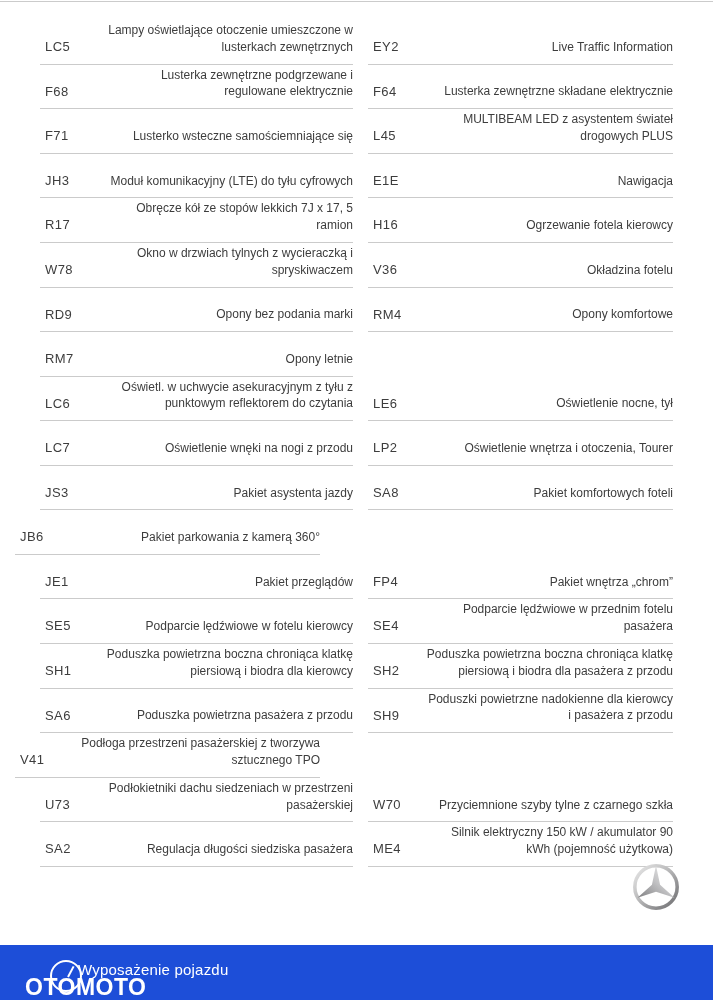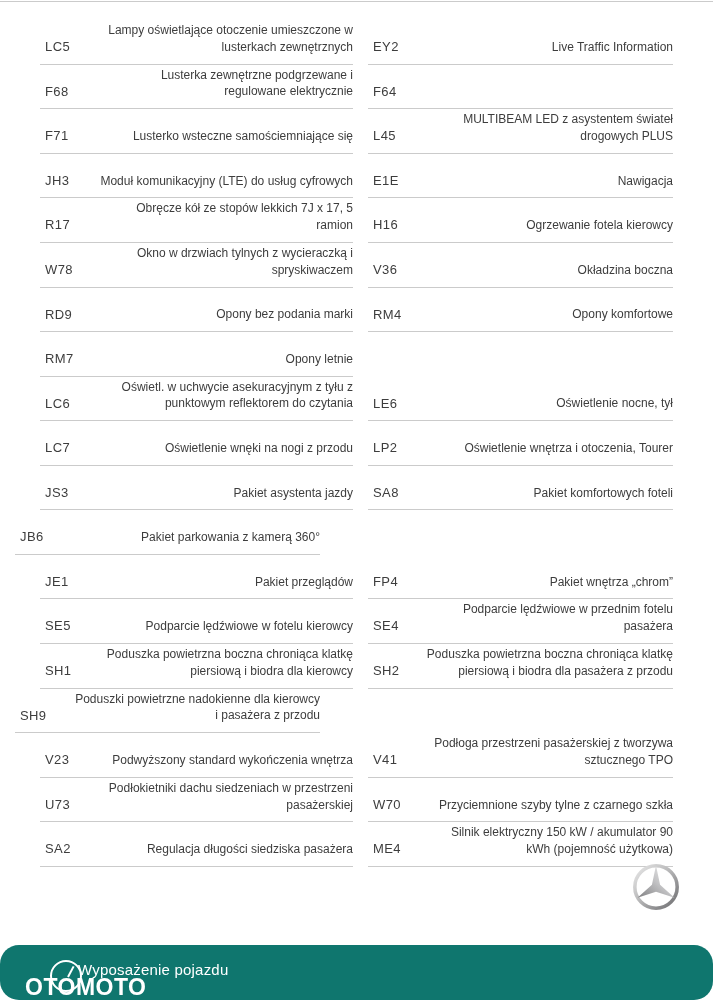--- a/index.html
+++ b/index.html
@@ -108,37 +108,38 @@
       </div>
     </div>
     <div class="equip-row">
       <div class="cell left">
         <span class="code">F68</span>
         <span class="desc">Lusterka zewnętrzne podgrzewane i regulowane elektrycznie</span>
       </div>
       <div class="col-gap"></div>
       <div class="cell right">
         <span class="code">F64</span>
+        <span class="desc">Lusterka zewnętrzne składane elektrycznie</span>
       </div>
     </div>
     <div class="equip-row">
       <div class="cell left">
         <span class="code">F71</span>
         <span class="desc">Lusterko wsteczne samościemniające się</span>
       </div>
       <div class="col-gap"></div>
       <div class="cell right">
         <span class="code">L45</span>
         <span class="desc">MULTIBEAM LED z asystentem świateł drogowych PLUS</span>
       </div>
     </div>
     <div class="equip-row">
       <div class="cell left">
         <span class="code">JH3</span>
-        <span class="desc">Moduł komunikacyjny (LTE) do usług cyfrowych</span>
+        <span class="desc">Moduł komunikacyjny (LTE) do tyłu cyfrowych</span>
       </div>
       <div class="col-gap"></div>
       <div class="cell right">
         <span class="code">E1E</span>
         <span class="desc">Nawigacja</span>
       </div>
     </div>
     <div class="equip-row">
       <div class="cell left">
         <span class="code">R17</span>
@@ -151,21 +152,21 @@
       </div>
     </div>
     <div class="equip-row">
       <div class="cell left">
         <span class="code">W78</span>
         <span class="desc">Okno w drzwiach tylnych z wycieraczką i spryskiwaczem</span>
       </div>
       <div class="col-gap"></div>
       <div class="cell right">
         <span class="code">V36</span>
-        <span class="desc">Okładzina boczna</span>
+        <span class="desc">Okładzina fotelu</span>
       </div>
     </div>
     <div class="equip-row">
       <div class="cell left">
         <span class="code">RD9</span>
         <span class="desc">Opony bez podania marki</span>
       </div>
       <div class="col-gap"></div>
       <div class="cell right">
         <span class="code">RM4</span>
@@ -246,31 +247,31 @@
         <span class="code">SH1</span>
         <span class="desc">Poduszka powietrzna boczna chroniąca klatkę piersiową i biodra dla kierowcy</span>
       </div>
       <div class="col-gap"></div>
       <div class="cell right">
         <span class="code">SH2</span>
         <span class="desc">Poduszka powietrzna boczna chroniąca klatkę piersiową i biodra dla pasażera z przodu</span>
       </div>
     </div>
     <div class="equip-row">
+      <div class="cell left">
+        <span class="code">SA6</span>
+        <span class="desc">Poduszka powietrzna pasażera z przodu</span>
+      </div>
       <div class="col-gap"></div>
       <div class="cell right">
         <span class="code">SH9</span>
         <span class="desc">Poduszki powietrzne nadokienne dla kierowcy i pasażera z przodu</span>
       </div>
     </div>
     <div class="equip-row">
-      <div class="cell left">
-        <span class="code">V23</span>
-        <span class="desc">Podwyższony standard wykończenia wnętrza</span>
-      </div>
       <div class="col-gap"></div>
       <div class="cell right">
         <span class="code">V41</span>
         <span class="desc">Podłoga przestrzeni pasażerskiej z tworzywa sztucznego TPO</span>
       </div>
     </div>
     <div class="equip-row">
       <div class="cell left">
         <span class="code">U73</span>
         <span class="desc">Podłokietniki dachu siedzeniach w przestrzeni pasażerskiej</span>
@@ -305,21 +306,21 @@
     <linearGradient id="silv2" x1="1" y1="0" x2="0" y2="1">
       <stop offset="0" stop-color="#f2f2f2"></stop>
       <stop offset="0.5" stop-color="#c2c2c4"></stop>
       <stop offset="1" stop-color="#808082"></stop>
     </linearGradient>
   </defs>
   <circle cx="23" cy="23" r="20.3" fill="none" stroke="url(#silv)" stroke-width="3.4"></circle>
   <path d="M23,2.5 L26.9,20.75 L40.75,33.25 L23,27.5 L5.25,33.25 L19.1,20.75 Z" fill="url(#silv2)"></path>
 </svg>
 
-<div class="footer" style="background: #0f766e; color: rgb(255, 255, 255); border-radius: 19px;">
+<div class="footer" style="background: #1d4ed8; color: rgb(255, 255, 255);">
   <div class="footer-title">Wyposażenie pojazdu</div>
   <div class="oto-logo">
     <span>OTOMOTO</span>
     <span class="oto-ring">
       <span class="oto-needle"></span>
     </span>
   </div>
 </div>
 
 </body></html>

